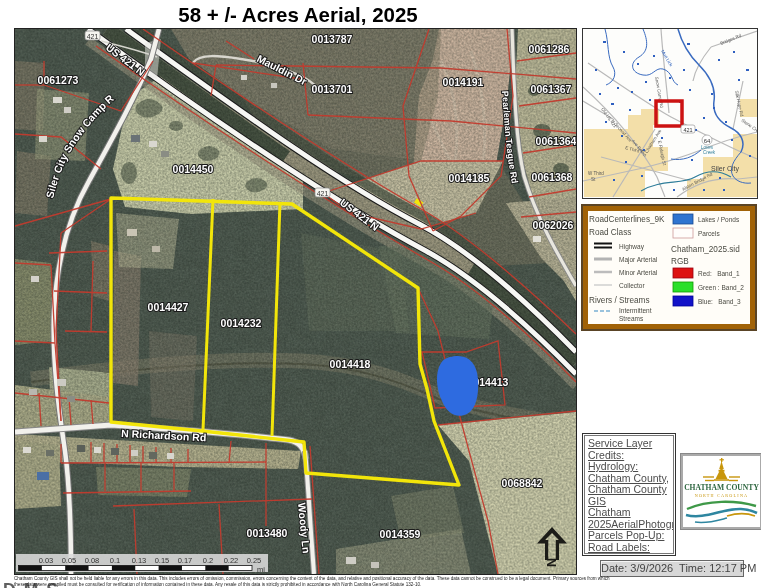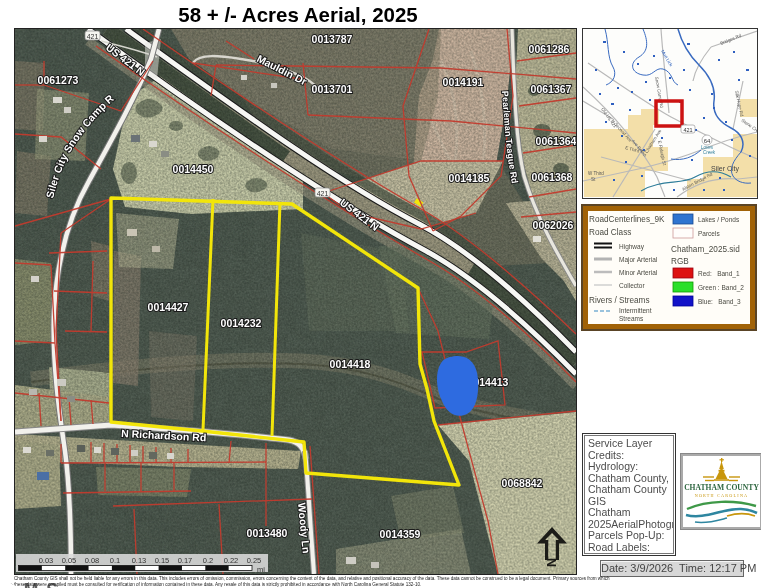--- a/index.html
+++ b/index.html
@@ -1,17 +1,17 @@
 <!DOCTYPE html>
 <html><head>
 <meta charset="utf-8">
 <style>
   html,body{margin:0;padding:0;background:#fff;}
   #page{position:relative;width:761px;height:588px;background:#fff;overflow:hidden;
-        font-family:"Liberation Sans",sans-serif;border-radius:26px;}
+        font-family:"Liberation Sans",sans-serif;}
   .abs{position:absolute;}
 </style>
 </head>
 <body>
 <div id="page">
 
   <div class="abs" style="left:0;top:3px;width:596px;text-align:center;font-size:20.5px;font-weight:bold;color:#000;">58 + /- Acres Aerial, 2025</div>
 
   <svg class="abs" style="left:14px;top:28px;border:1px solid #222;" width="561" height="545" viewBox="14 28 561 545" preserveAspectRatio="none">
     <defs>
@@ -521,21 +521,21 @@
 
         <g>
             <rect x="85" y="85" width="20" height="10" fill="#1212c8" stroke="#009" stroke-width="0.8"></rect>
         <text x="110" y="93" font-size="6.5">Blue:&nbsp;&nbsp; Band_3</text>
           </g>
       </g>
     </svg>
   </div>
 
   <div class="abs" style="left:582px;top:433px;width:92px;height:121px;border:1px solid #333;background:#fff;">
-    <div class="abs" style="left:1px;top:1px;right:1px;bottom:1px;border:1px solid #777;padding:2px 0 0 3px;font-size:10.5px;line-height:11.5px;color:#4c4c4c;white-space:nowrap;overflow:hidden;">Service Layer<br>Credits:<br>Hydrology:<br>Chatham County,<br>Chatham County<br>GIS<br>Chatham<br>2025AerialPhotogr<br>Parcels Pop-Up:<br>Road Labels:</div>
+    <div class="abs" style="left:1px;top:1px;right:1px;bottom:1px;border:1px solid #777;padding:2px 0 0 3px;font-size:10.5px;line-height:11.5px;color:#4c4c4c;white-space:nowrap;overflow:hidden;text-decoration:underline;">Service Layer<br>Credits:<br>Hydrology:<br>Chatham County,<br>Chatham County<br>GIS<br>Chatham<br>2025AerialPhotogr<br>Parcels Pop-Up:<br>Road Labels:</div>
   </div>
 
   <div class="abs" style="left:681px;top:454px;width:77px;height:71px;border:2px solid #aaa;outline:1px solid #888;background:#fff;">
     <svg width="77" height="71" viewBox="0 0 77 71">
 
       <g fill="#c8960c">
         <rect x="38" y="2" width="1.4" height="4"></rect>
         <rect x="36.5" y="3.2" width="4.4" height="1.2"></rect>
         <polygon points="38.5,5 36.2,13 40.8,13"></polygon>
         <rect x="35.5" y="13.8" width="6" height="1.8"></rect>

